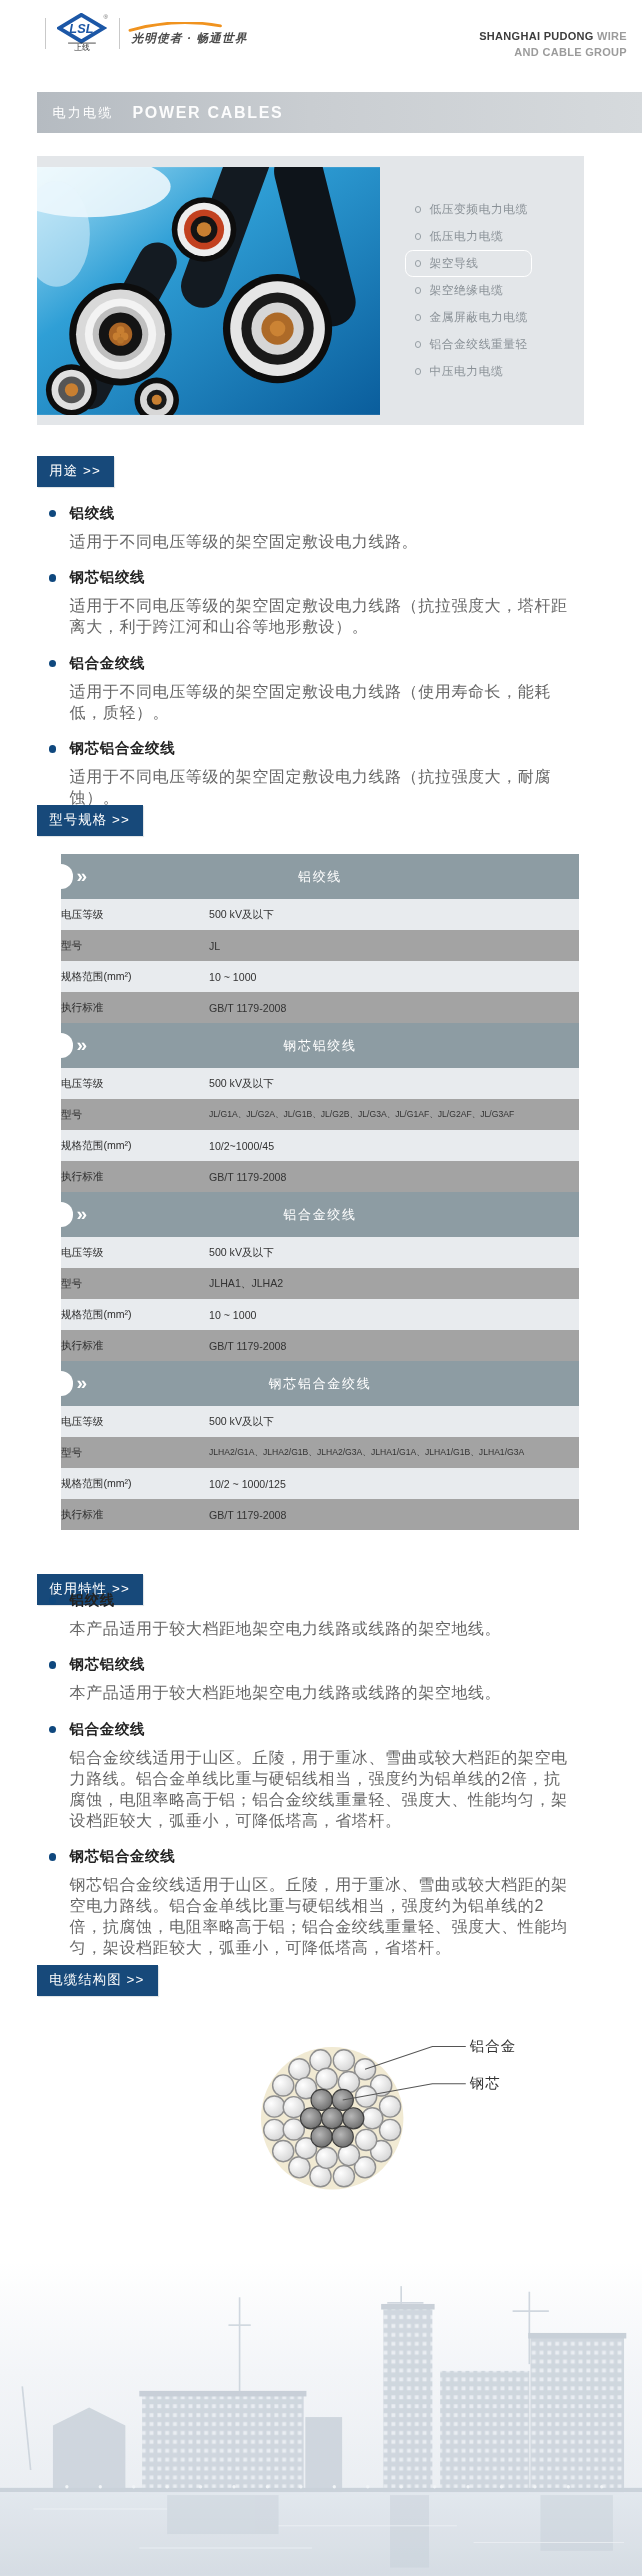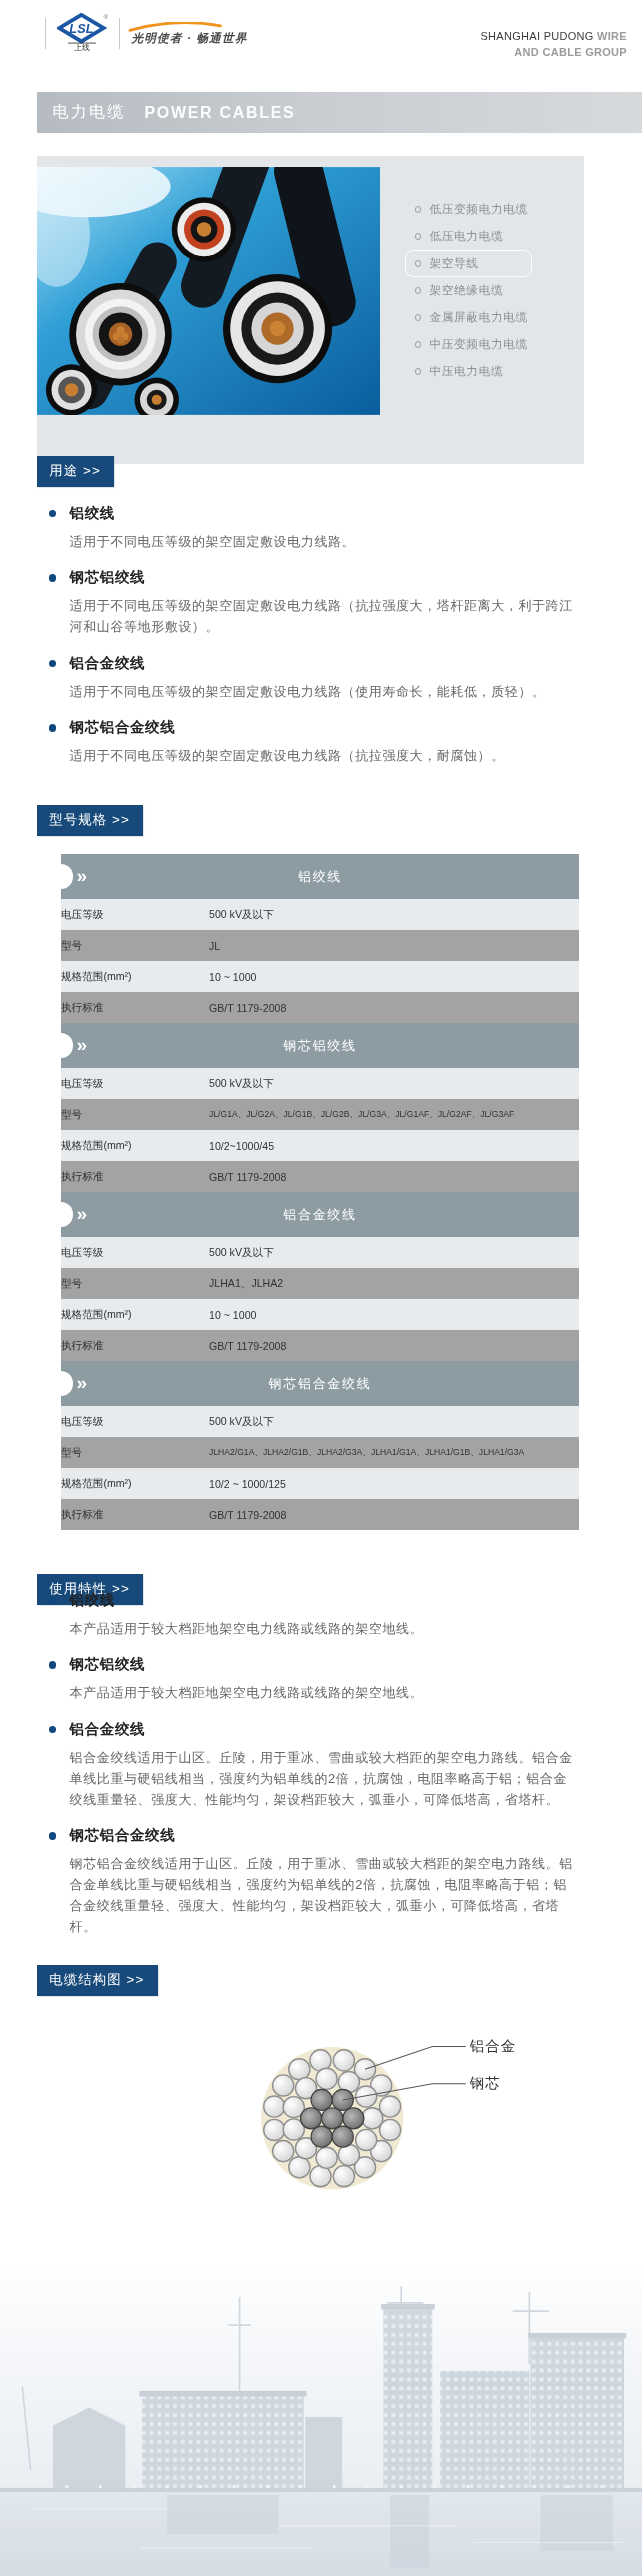--- a/index.html
+++ b/index.html
@@ -9,52 +9,52 @@
 
   
   .brand { position:absolute; left:45px; top:7.8px; display:flex; align-items:center; height:51px; }
   .vdiv { width:0.6px; height:31px; background:#c9c9c9; }
   .logo-wrap { margin:0 11px; }
   .slogan-wrap { margin-left:12.3px; position:relative; padding-top:10px; }
   .slogan-text { font-size:11.7px; color:#4a4a4a; font-style:italic; font-weight:bold; letter-spacing:1.1px; }
   .swoosh { position:absolute; top:1.1px; left:-3.3px; }
 
   .company { position:absolute; right:16px; top:29px; text-align:right; font-size:11px; line-height:15.6px; letter-spacing:0.3px; }
-  .co-bold { color:#3c3c3c; font-weight:normal; }
+  .co-bold { color:#3c3c3c; font-weight:bold; }
   .co-light { color:#9b9b9b; font-weight:bold; }
 
   
   .title-bar { position:absolute; left:37px; top:92px; width:606px; height:41px;
     background:linear-gradient(90deg,#b5bbc1 0%,#c9cdd1 45%,#d6dadd 100%);
     display:flex; align-items:center; padding-left:15.6px; }
-  .title-zh { color:#fff; font-size:16px; letter-spacing:2.2px;text-align:center; }
+  .title-zh { color:#fff; font-size:13px; letter-spacing:2.2px;text-align:center; }
   .title-en { color:#fff; font-size:16px; letter-spacing:1.7px; margin-left:19px; font-weight:bold; opacity:.96; }
 
   
-  .product-panel { position:absolute; left:37px; top:156px; width:547px; height:308px; background:#e3e6e9; }
+  .product-panel { position:absolute; left:37px; top:156px; width:547px; height:269px; background:#e3e6e9; }
   .photo { position:absolute; left:0; top:11px; width:343px; height:248px; }
   .prod-nav { position:absolute; left:368px; top:40px; }
   .nav-item { display:flex; align-items:center; height:27px; width:127px; padding:0 9px;
     border:1.1px solid transparent; border-radius:7.8px; cursor:pointer; }
   .nav-item.active { border-color:#fff; }
   .nav-dot { width:6.1px; height:6.1px; border:1.1px solid #98a0a6; border-radius:50%; margin-right:8.4px; flex:0 0 auto; }
   .nav-label { font-size:11.7px; color:#8a9197; letter-spacing:0.6px; white-space:nowrap; }
 
   
   .sec-btn { position:absolute; left:37px; background:#17497a; color:#fff; font-size:13.4px;
     letter-spacing:1.1px; padding:6.1px 13.4px 7.2px 12.3px; display:inline-block; cursor:pointer;
     box-shadow:1.1px 1.1px 0 rgba(90,110,130,.18); }
 
   
   .bullet-list { position:absolute; left:49px; width:557px; }
   .b-item { margin-bottom:16.7px; }
   .b-head { display:flex; align-items:center; margin-bottom:7.8px; }
   .b-dot { width:7.2px; height:7.2px; border-radius:50%; background:#0f487e; margin-right:13.4px; flex:0 0 auto; }
   .b-title { font-size:14.5px; color:#222; font-weight:bold; letter-spacing:0.6px; }
-  .b-desc { padding-left:20.6px; width:524px; font-size:13px; color:#666; line-height:21px; letter-spacing:0.6px; }
+  .b-desc { padding-left:20.6px; width:524px; font-size:16px; color:#666; line-height:21px; letter-spacing:0.6px; }
 
   
   .tables { position:absolute; left:61px; top:854px; width:518px; }
   .spec-table { width:518px; }
   .spec-header { position:relative; height:45px; background:#8d9ca3; }
   .notch { position:absolute; left:-12.3px; top:50%; margin-top:-12.3px; width:24.5px; height:24.5px; background:#fff; border-radius:50%; }
   .hdr-arrow { position:absolute; left:15.6px; top:50%; transform:translateY(-54%); color:#fff; font-size:19px; font-weight:bold; }
   .hdr-title { display:block; text-align:center; line-height:45px; color:#fff; font-size:13px; letter-spacing:1.7px; }
   .spec-row { display:flex; align-items:center; height:31px; background:#a3a3a3; }
   .spec-row.shade { background:#e8ebee; }
@@ -182,21 +182,21 @@
       <div class="nav-item">
           <span class="nav-dot"></span>
           <span class="nav-label">架空绝缘电缆</span>
         </div>
       <div class="nav-item">
           <span class="nav-dot"></span>
           <span class="nav-label">金属屏蔽电力电缆</span>
         </div>
       <div class="nav-item">
           <span class="nav-dot"></span>
-          <span class="nav-label">中压变频电力电缆</span>
+          <span class="nav-label">铝合金绞线重量轻</span>
         </div>
       <div class="nav-item">
           <span class="nav-dot"></span>
           <span class="nav-label">中压电力电缆</span>
         </div>
     </div>
   </div>
 
   <div class="sec-btn" style="top:456px;">用途 &gt;&gt;</div>
   <div class="bullet-list" style="top:504px;">

